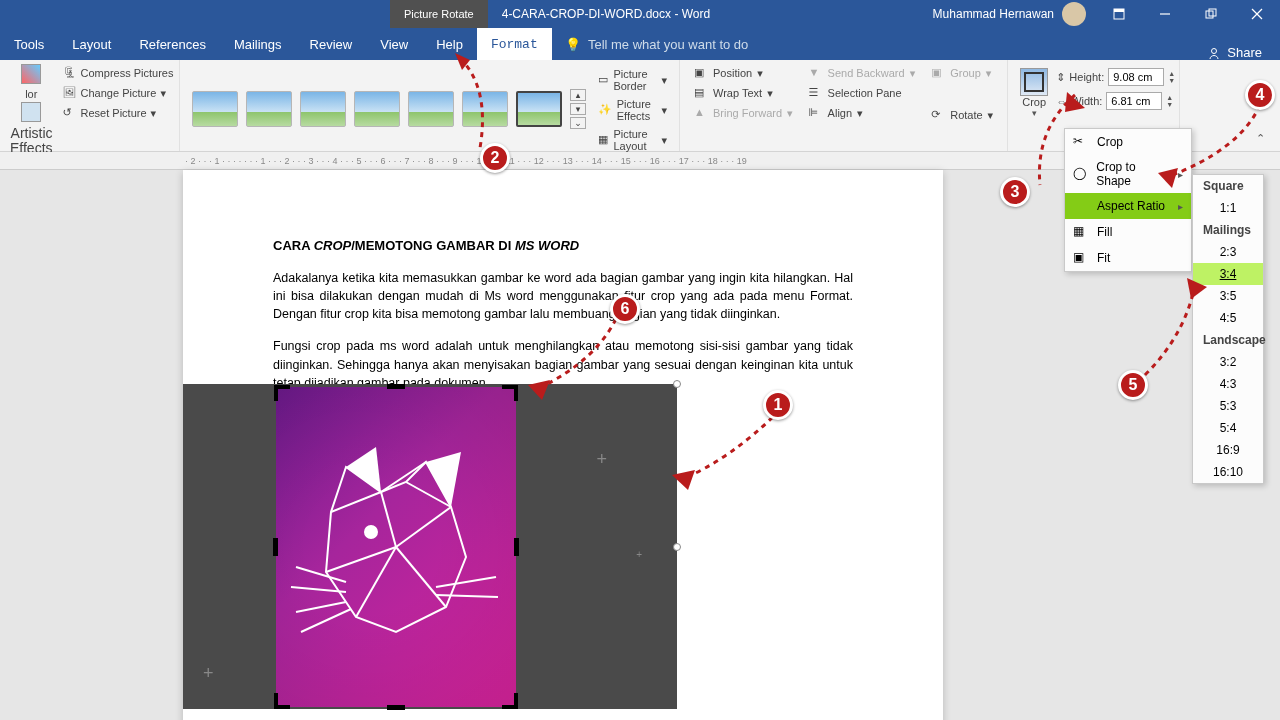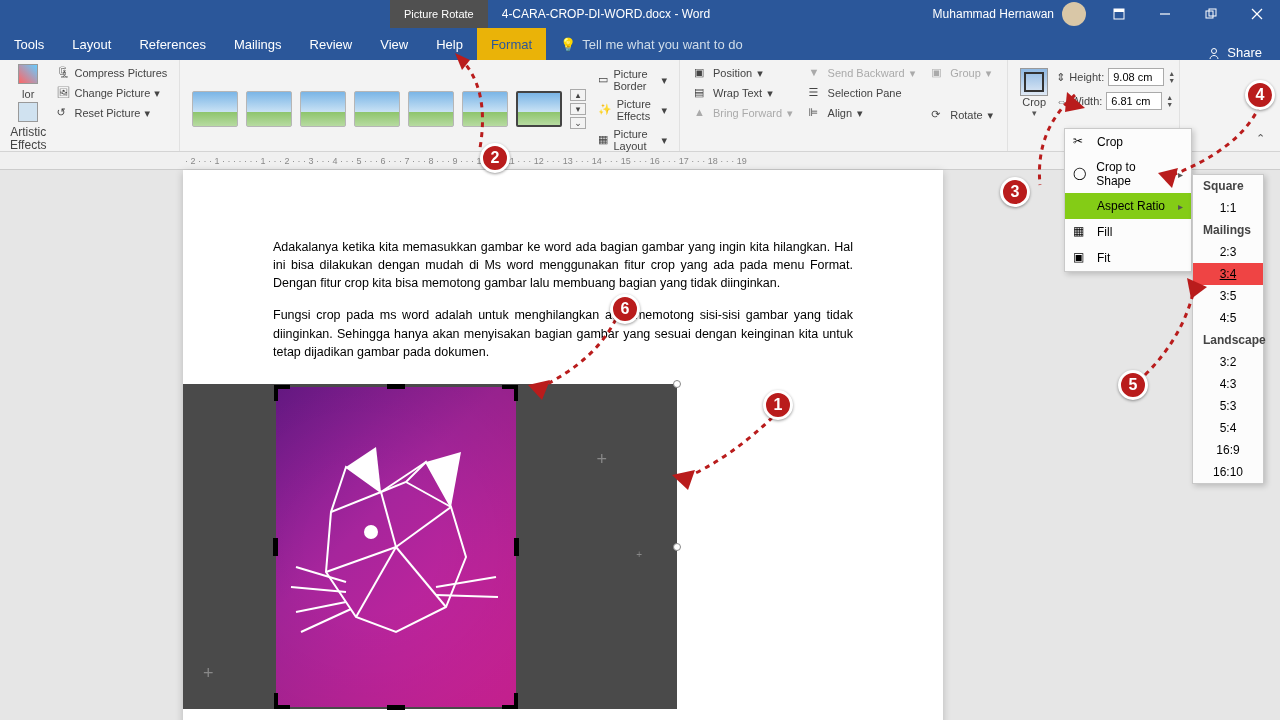--- a/index.html
+++ b/index.html
@@ -11,21 +11,21 @@
 .titlebar .doctitle { padding: 0 14px; }
 .titlebar .spacer { flex: 1; }
 .titlebar .user { display: flex; align-items: center; gap: 8px; padding-right: 10px; }
 .titlebar .avatar { width: 24px; height: 24px; border-radius: 50%; background: #d9c7a7; }
 .titlebar .winbtn { width: 46px; height: 28px; display: flex; align-items: center; justify-content: center; font-size: 11px; }
 .titlebar .winbtn svg { width: 12px; height: 12px; }
 
 
 .menubar { height: 32px; background: #2b579a; display: flex; align-items: stretch; color: #fff; font-size: 13px; }
 .menubar .tab { padding: 0 14px; display: flex; align-items: center; cursor: pointer; }
-.menubar .tab.active { background: #eab308; color: #2b579a; }
+.menubar .tab.active { background: #ffffff; color: #2b579a; font-family: Liberation Mono, monospace; }
 .menubar .tellme { padding: 0 14px; display: flex; align-items: center; color: #cfdce9; }
 .menubar .share { margin-left: auto; padding: 0 18px; display: flex; align-items: flex-end; gap: 6px; }
 
 
 .ribbon { height: 92px; background: #f3f3f3; border-bottom: 1px solid #d4d4d4; display: flex; font-size: 11px; color: #444; }
 .group { border-right: 1px solid #e1e1e1; padding: 4px 8px 2px; display: flex; flex-direction: column; }
 .group-label { text-align: center; color: #666; font-size: 11px; margin-top: auto; padding-bottom: 2px; }
 .group-body { display: flex; gap: 4px; flex: 1; align-items: flex-start; }
 
 .adjust-col { display: flex; flex-direction: column; gap: 2px; }
@@ -89,21 +89,21 @@
 
 .crop-menu { position: absolute; top: 128px; left: 1064px; width: 128px; background: #fcfcfc; border: 1px solid #c9c9c9; box-shadow: 2px 2px 6px rgba(0,0,0,0.2); font-size: 12px; z-index: 10; }
 .crop-menu .mi { display: flex; align-items: center; gap: 8px; padding: 5px 8px; cursor: pointer; }
 .crop-menu .mi.highlight { background: #84cc16; }
 .crop-menu .mi .mic { width: 16px; height: 16px; }
 .crop-menu .mi .arrow { margin-left: auto; font-size: 10px; color: #555; }
 
 .ratio-menu { position: absolute; top: 174px; left: 1192px; width: 72px; background: #fcfcfc; border: 1px solid #c9c9c9; box-shadow: 2px 2px 6px rgba(0,0,0,0.2); font-size: 12px; z-index: 11; }
 .ratio-menu .hdr { padding: 4px 10px; font-weight: bold; color: #444; }
 .ratio-menu .ri { padding: 4px 10px; text-align: center; cursor: pointer; }
-.ratio-menu .ri.sel { background: #ef4444; text-decoration: underline; }
+.ratio-menu .ri.sel { background: #bef264; text-decoration: underline; }
 
 
 .anno-badge { position: absolute; width: 30px; height: 30px; border-radius: 50%; background: #b91c1c; border: 3px solid #fff; color: #fff; font-weight: bold; font-size: 16px; display: flex; align-items: center; justify-content: center; z-index: 50; box-shadow: 0 1px 3px rgba(0,0,0,0.4); }
 .anno-path { position:absolute; z-index: 40; pointer-events:none; }
 
 .collapse-btn { position: absolute; right: 6px; top: 132px; width: 18px; height: 14px; font-size: 11px; color: #555; }
 
 </style>
 </head>
 <body>
@@ -164,21 +164,21 @@
 
   <div class="group" style="width:180px;">
     <div class="group-body">
       <div class="adjust-col">
         <div class="vert-btn" style="padding:0 2px">
             <div class="icon" style="width:20px;height:20px;background:linear-gradient(45deg,#f66,#6cf)"></div>
             <span>lor</span>
           </div>
         <div class="vert-btn" style="padding:0 2px">
             <div class="icon" style="width:20px;height:20px;background:#d0e2f0"></div>
-            <span style="font-size:12px;line-height:1.1;text-align:center">Artistic Effects</span>
+            <span style="font-size:14px;line-height:1.1;text-align:right">Artistic Effects</span>
           </div>
       </div>
       <div class="adjust-col">
         <div class="adjust-btn">
             <span class="mini-icon">🗜</span>
             <span>Compress Pictures</span>
           </div>
         <div class="adjust-btn">
             <span class="mini-icon">🖼</span>
             <span>Change Picture</span> 
@@ -328,20 +328,23 @@
   <div class="ri">4:3</div>
   <div class="ri">5:3</div>
   <div class="ri">5:4</div>
   <div class="ri">16:9</div>
   <div class="ri">16:10</div>
 </div>
 
 <div class="docarea">
   <div class="ruler">· 2 · · · 1 · · · · · · · 1 · · · 2 · · · 3 · · · 4 · · · 5 · · · 6 · · · 7 · · · 8 · · · 9 · · · 10 · · · 11 · · · 12 · · · 13 · · · 14 · · · 15 · · · 16 · · · 17 · · · 18 · · · 19</div>
   <div class="page">
+    <h3>
+      <span>CARA </span><span class="ital">CROP</span><span>/MEMOTONG GAMBAR DI </span><span class="ital">MS WORD</span>
+    </h3>
     <p>Adakalanya ketika kita memasukkan gambar ke word ada bagian gambar yang ingin kita hilangkan. Hal ini bisa dilakukan dengan mudah di Ms word menggunakan fitur crop yang ada pada menu Format. Dengan fitur crop kita bisa memotong gambar lalu membuang bagian yang tidak diinginkan.</p>
     <p>Fungsi crop pada ms word adalah untuk menghilangkan atau memotong sisi-sisi gambar yang tidak diinginkan. Sehingga hanya akan menyisakan bagian gambar yang sesuai dengan keinginan kita untuk tetap dijadikan gambar pada dokumen.</p>
   </div>
 
   <div class="docimg-wrap" style="left:183px; top:232px;">
     <div class="docimg">
       <div class="plus-marker" style="right:70px; top:65px">+</div>
       <div class="plus-marker" style="left:20px; bottom:25px">+</div>
       <div class="plus-marker" style="right:35px; top:165px; font-size:10px">+</div>
       <div class="crop-region">

